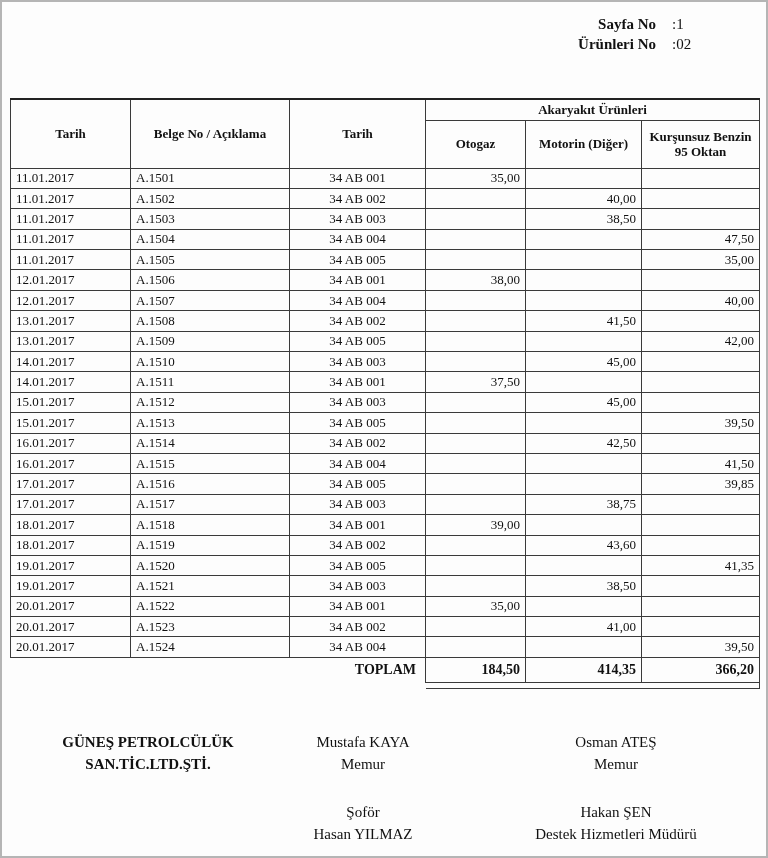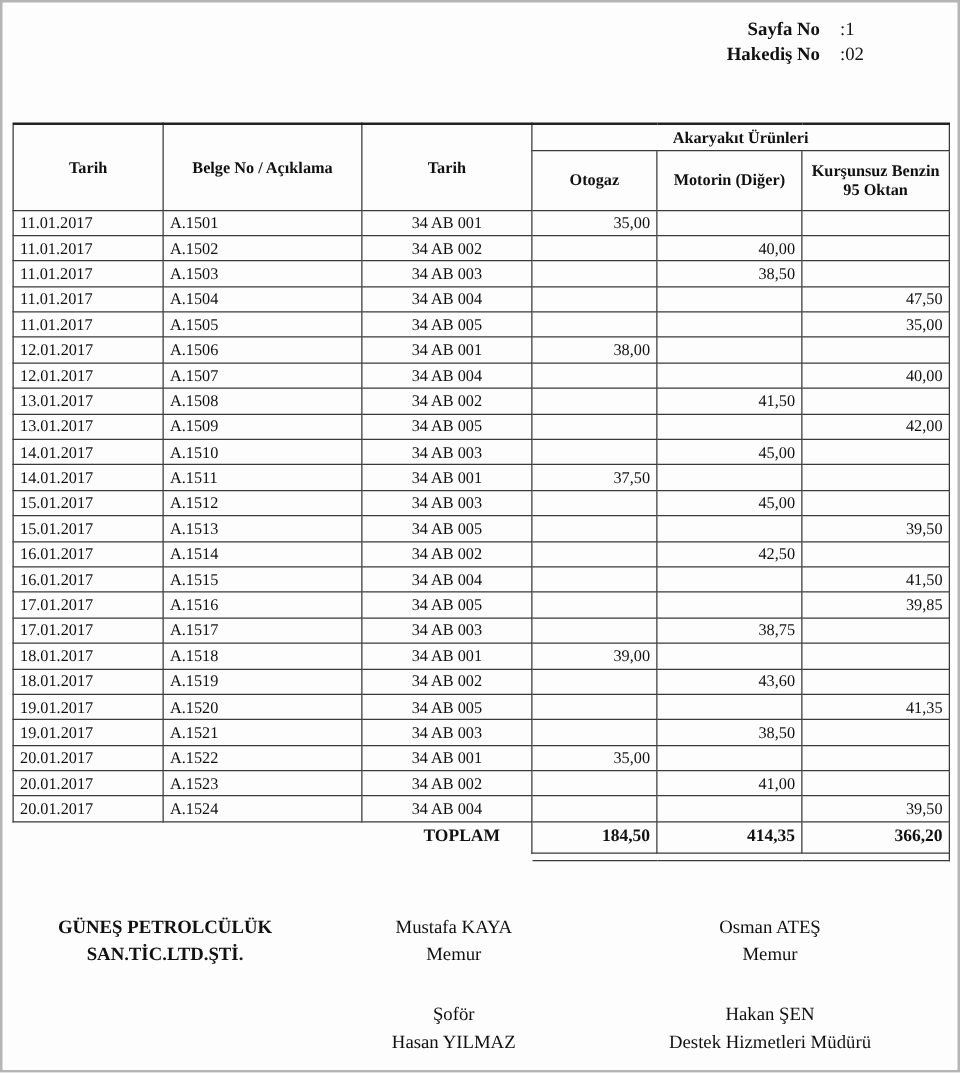--- a/index.html
+++ b/index.html
@@ -70,21 +70,21 @@
   td.c { text-align: center; font-family: Liberation Serif, serif; }
   td.num { text-align: right; }
 
   
   .total-row { height: 25px; }
   .total-row td { vertical-align: middle; }
   .total-label {
     border: none !important;
     text-align: right;
     font-weight: bold;
-    padding-right: 25px;
+    padding-right: 9px;
     font-size: 14px;
   }
   .total-val {
     text-align: right;
     font-weight: bold;
     padding: 0 5px;
     font-size: 14px;
   }
 
   
@@ -93,38 +93,38 @@
   .underline-row td.uline { border-bottom: 1px solid #3a3a3a; }
   .underline-row td.uline-r { border-right: 1px solid #3a3a3a; }
 
   
   .sig {
     position: absolute;
     text-align: center;
     font-size: 15px;
     line-height: 22px;
   }
-  .sig-company { left: 8px;  top: 729px; width: 244px; font-weight: bold; }
+  .sig-company { left: 24px;  top: 729px; width: 244px; font-weight: bold; }
   .sig-kaya    { left: 251px; top: 729px; width: 220px; }
   .sig-ates    { left: 504px; top: 729px; width: 220px; }
   .sig-yilmaz  { left: 251px; top: 799px; width: 220px; }
   .sig-sen     { left: 460px; top: 799px; width: 308px; }
 </style>
 </head>
 <body>
 
 <div class="screen">
 
   <div class="page-meta">
     <div class="meta-row">
       <span class="meta-label">Sayfa No</span>
       <span class="meta-value">:1</span>
     </div>
     <div class="meta-row">
-      <span class="meta-label">Hakediş No</span>
+      <span class="meta-label">Ürünleri No</span>
       <span class="meta-value">:02</span>
     </div>
   </div>
 
 
   <table class="puantaj">
     <colgroup>
       <col style="width:120px">
         <col style="width:159px">
         <col style="width:136px">

